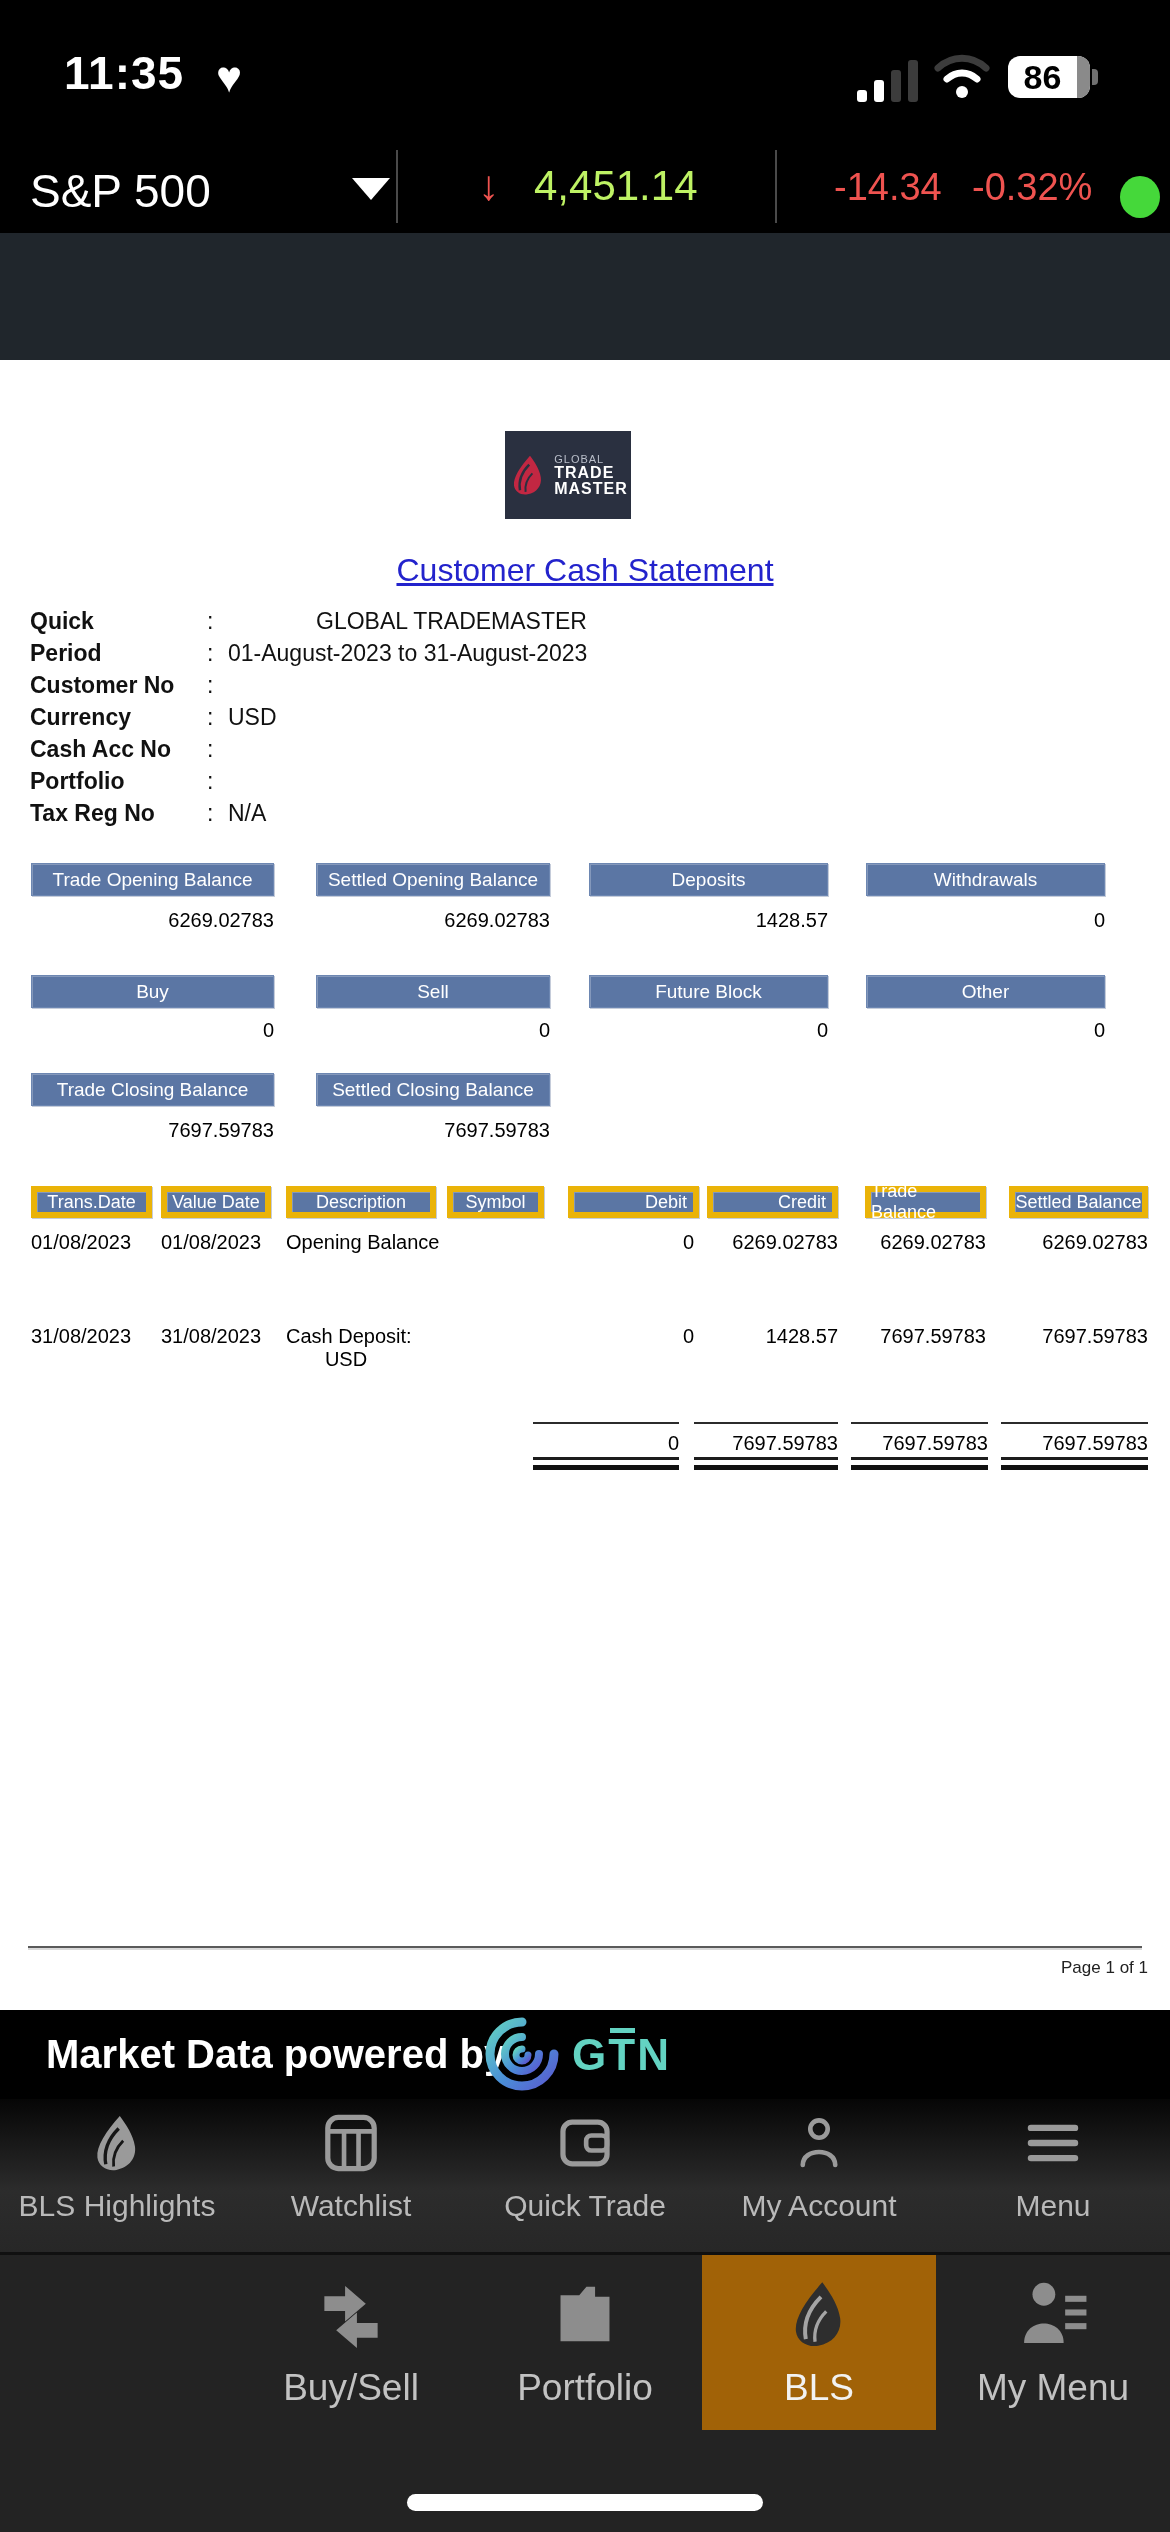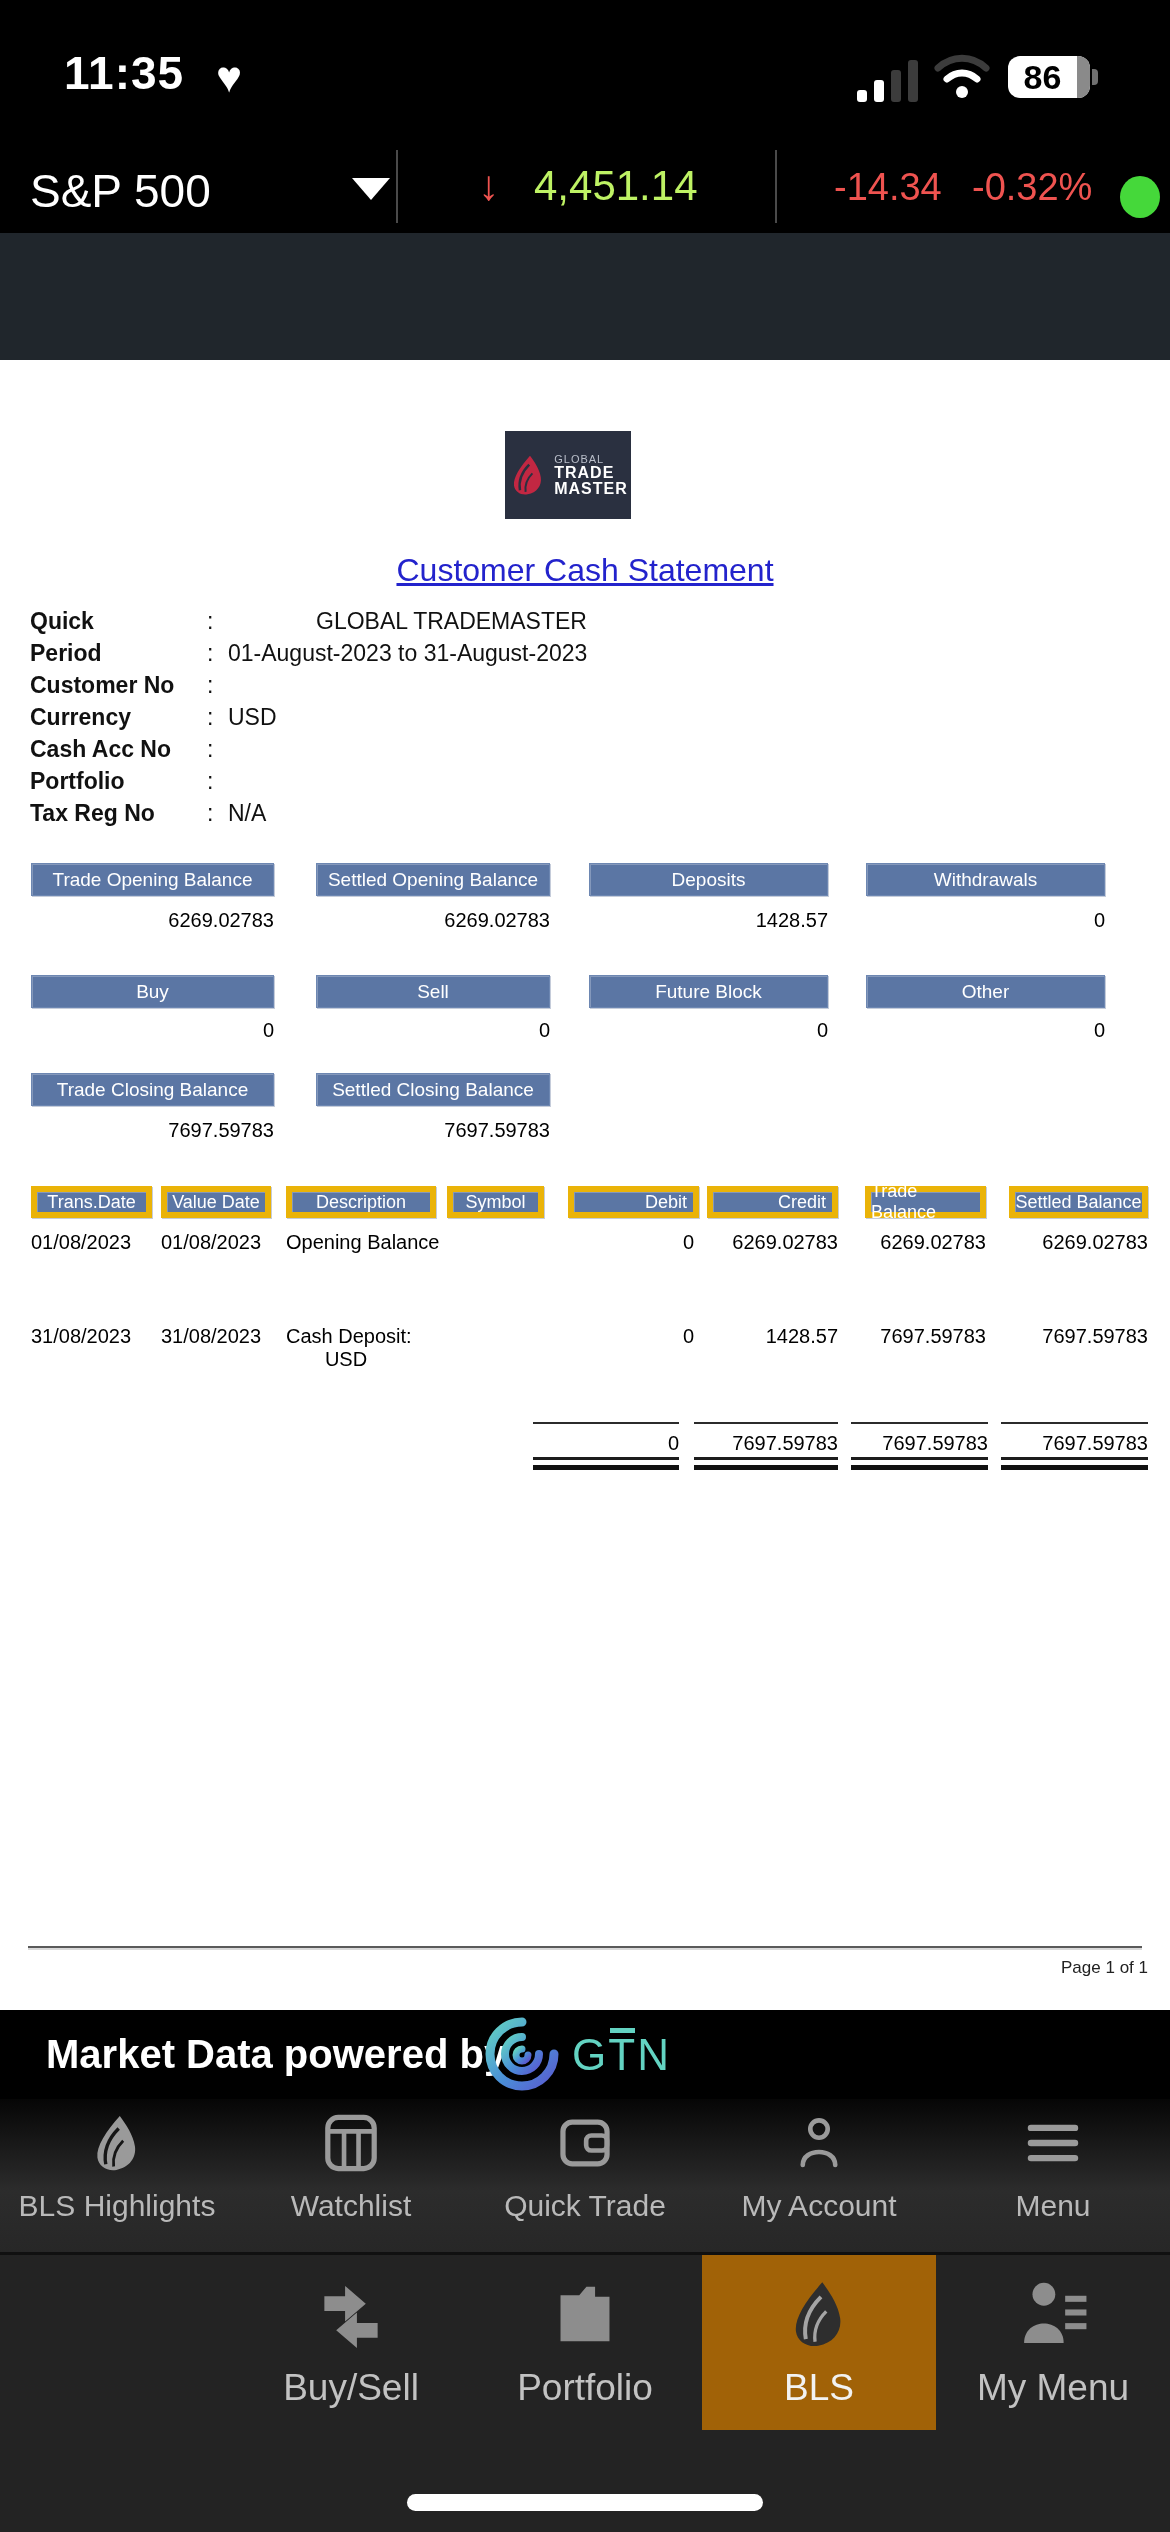--- a/index.html
+++ b/index.html
@@ -62,21 +62,21 @@
   .tot-under { position:absolute; height:12px; border-top:3px solid #1d1d1d; }
   .tot-under::after { content:''; position:absolute; left:0; right:0; top:5px; height:5px; background:#111; }
 
   .pagehr { position:absolute; left:28px; top:1586px; width:1114px; height:2px; background:#5a5a5a; box-shadow:0 2px 0 rgba(0,0,0,.15); }
   .pagelabel { position:absolute; right:22px; top:1598px; font-size:17px; color:#222; }
 
   
   .gtnbar { position:absolute; left:0; top:2010px; width:1170px; height:89px; background:#000; }
   .gtn-text { position:absolute; left:46px; top:22px; font-size:40px; font-weight:700; color:#fff; }
   .gtn-logo { position:absolute; left:482px; top:4px; width:80px; height:80px; }
-  .gtn-word { position:absolute; left:572px; top:20px; font-size:44px; font-weight:400; color:#63d3c2; letter-spacing:2px; }
+  .gtn-word { position:absolute; left:572px; top:20px; font-size:44px; font-weight:700; color:#63d3c2; letter-spacing:2px; }
   .gtn-word .tbar { position:relative; }
   .gtn-word .tbar::before { content:''; position:absolute; left:2px; right:2px; top:-2px; height:5px; background:#63d3c2; }
 
   
   .nav1 { position:absolute; left:0; top:2099px; width:1170px; height:153px; background:linear-gradient(#060606, #2c2c2c 60%, #272727); display:flex; }
   .nav1-item { position:relative; width:234px; height:153px; display:flex; flex-direction:column; align-items:center; }
   .nav1-item .ic { margin-top:12px; height:64px; display:flex; align-items:center; justify-content:center; color:#9a9a9a; }
   .nav1-item .lb { margin-top:14px; font-size:30px; color:#b9b9b9; }
 
   

